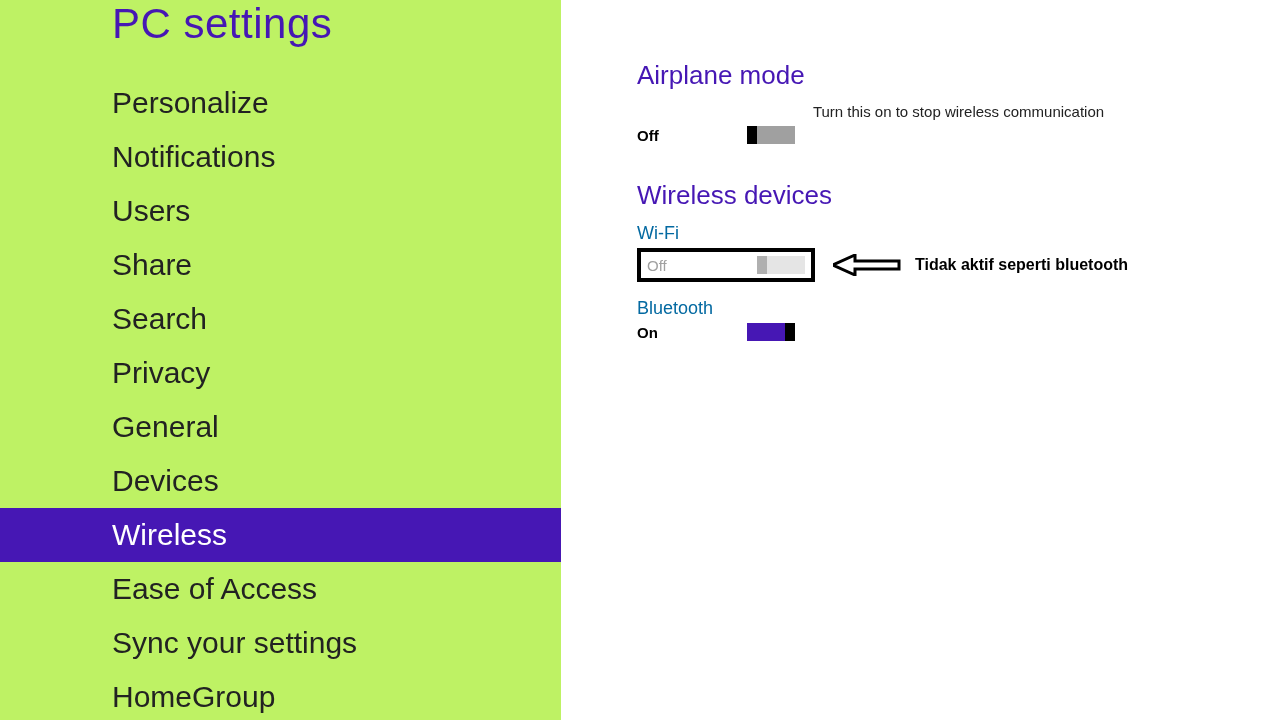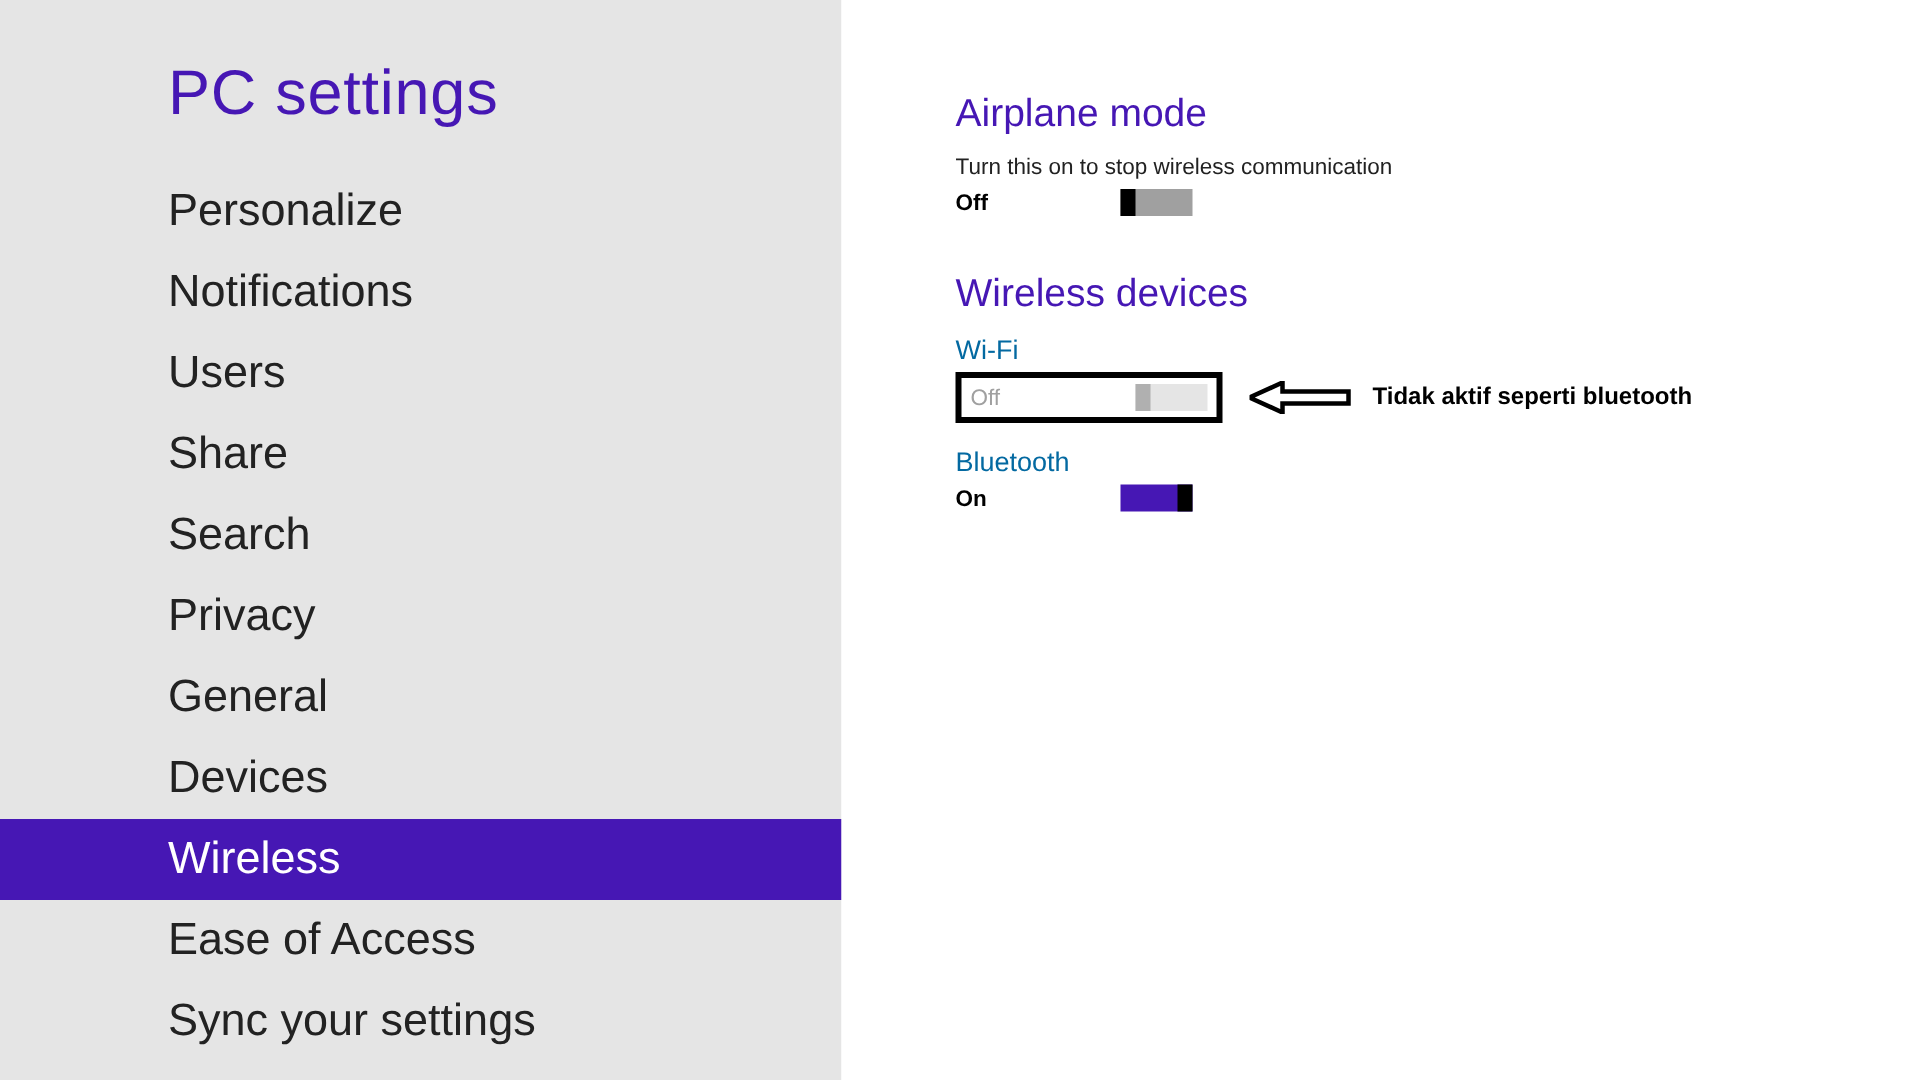--- a/index.html
+++ b/index.html
@@ -1,24 +1,24 @@
 <!DOCTYPE html>
 <html><head>
 <meta charset="utf-8">
 <style>
   * { box-sizing: border-box; margin: 0; padding: 0; }
   html, body { width: 1280px; height: 720px; font-family: "Segoe UI Light", "Segoe UI", Arial, sans-serif; background: #fff; overflow: hidden; }
   .app { display: flex; width: 100%; height: 100%; }
-  .sidebar { width: 561px; height: 100%; background: #e5e5e5; padding-top: 38px; }
+  .sidebar { width: 561px; height: 100%; background: #bef264; }
   .sidebar-title { font-size: 42px; font-weight: 300; color: #4617b4; padding-left: 112px; margin-bottom: 28px; letter-spacing: 0.5px; }
   .sidebar-item { font-size: 30px; font-weight: 300; color: #222; padding: 10px 0 10px 112px; cursor: pointer; font-family: "Segoe UI", Arial, sans-serif; }
   .sidebar-item.selected { background: #4617b4; color: #fff; }
   .content { flex: 1; padding: 60px 0 0 76px; background: #fff; }
   .section-heading { font-size: 26px; font-weight: 400; color: #4617b4; margin-bottom: 12px; font-family: "Segoe UI", Arial, sans-serif; }
-  .section-desc { font-size: 15px; color: #222; margin-bottom: 6px; }
+  .section-desc { font-size: 15px; color: #222; margin-bottom: 6px; text-align: center; }
   .toggle-row { display: flex; align-items: center; gap: 0; margin-bottom: 36px; }
   .toggle-state { font-size: 15px; font-weight: 700; width: 110px; }
   .toggle-state.disabled { color: #a0a0a0; font-weight: 400; }
   .toggle { width: 48px; height: 18px; position: relative; display: inline-block; }
   .toggle-track { position: absolute; inset: 0; }
   .toggle.off .toggle-track { background: #a0a0a0; }
   .toggle.off .toggle-knob { position: absolute; left: 0; top: 0; width: 10px; height: 18px; background: #000; }
   .toggle.on .toggle-track { background: #4617b4; }
   .toggle.on .toggle-knob { position: absolute; right: 0; top: 0; width: 10px; height: 18px; background: #000; }
   .toggle.disabled.off .toggle-track { background: #e5e5e5; }

